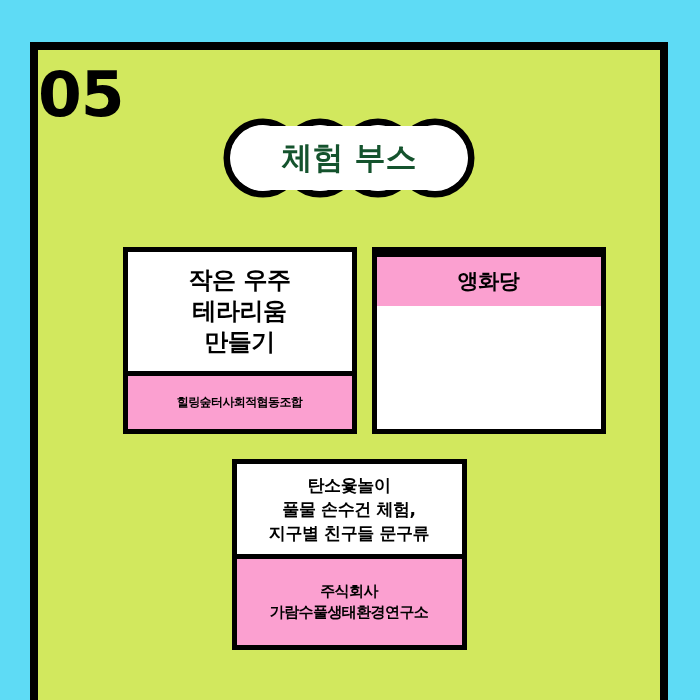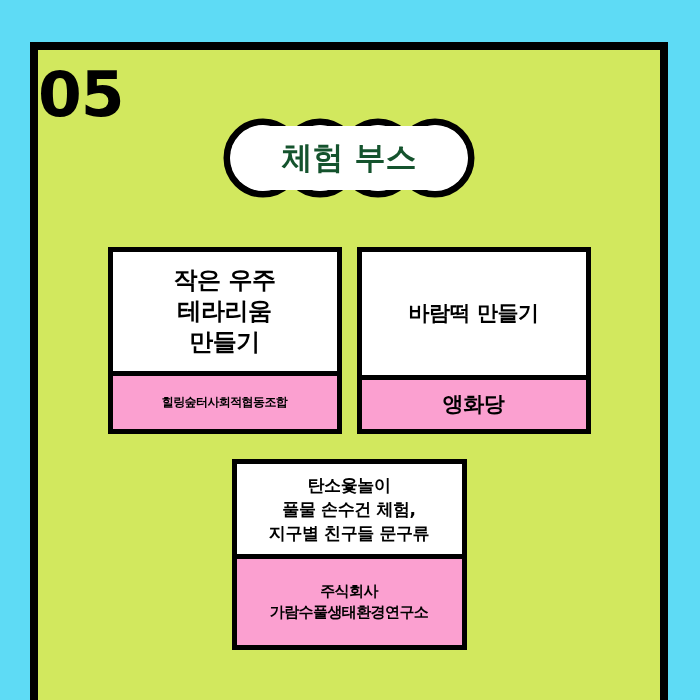--- a/index.html
+++ b/index.html
@@ -93,20 +93,21 @@
   
   .cards-row {
     position: absolute;
     left: 0;
     top: 197px;
     width: 100%;
     height: 195px;
     display: flex;
     justify-content: center;
     gap: 15px;
+    padding-left: 15px;
   }
 
   .card {
     background: #FFFFFF;
     border: 5px solid #000000;
     box-sizing: border-box;
     display: flex;
     flex-direction: column;
     overflow: hidden;
   }
@@ -233,23 +234,20 @@
           <div class="card-title">작은 우주
 테라리움
 만들기</div>
         </div>
         <div class="card-footer">
           <div class="footer-text">힐링숲터사회적협동조합</div>
         </div>
       </div>
 
       <div class="card card-b">
-        <div class="card-body">
-          <div class="card-title card-title-sm">바람떡 만들기</div>
-        </div>
         <div class="card-footer">
           <div class="footer-text footer-text-lg">앵화당</div>
         </div>
       </div>
 
     </div>
 
     <div class="cards-row-2">
 
       <div class="card card-c">

